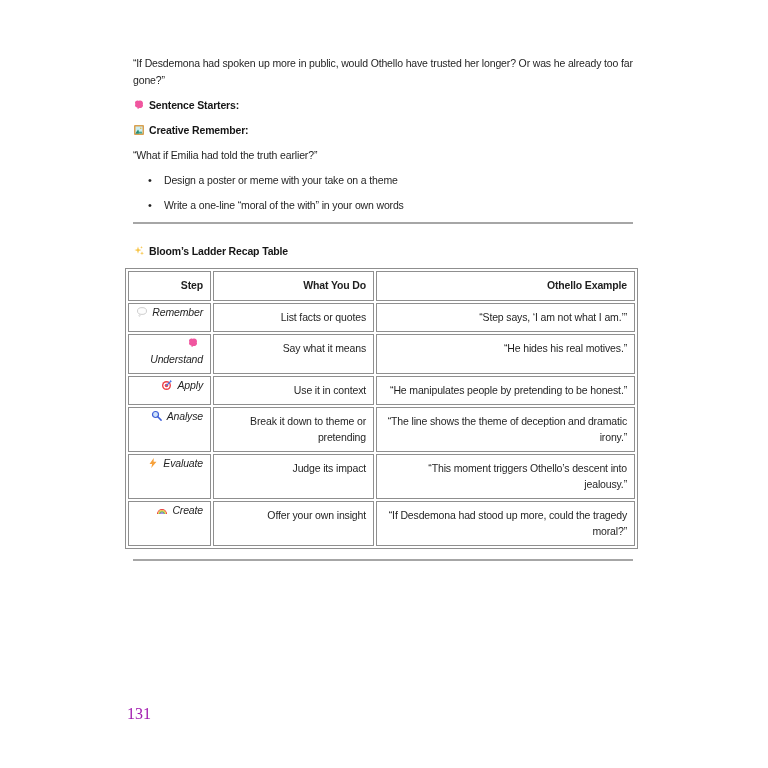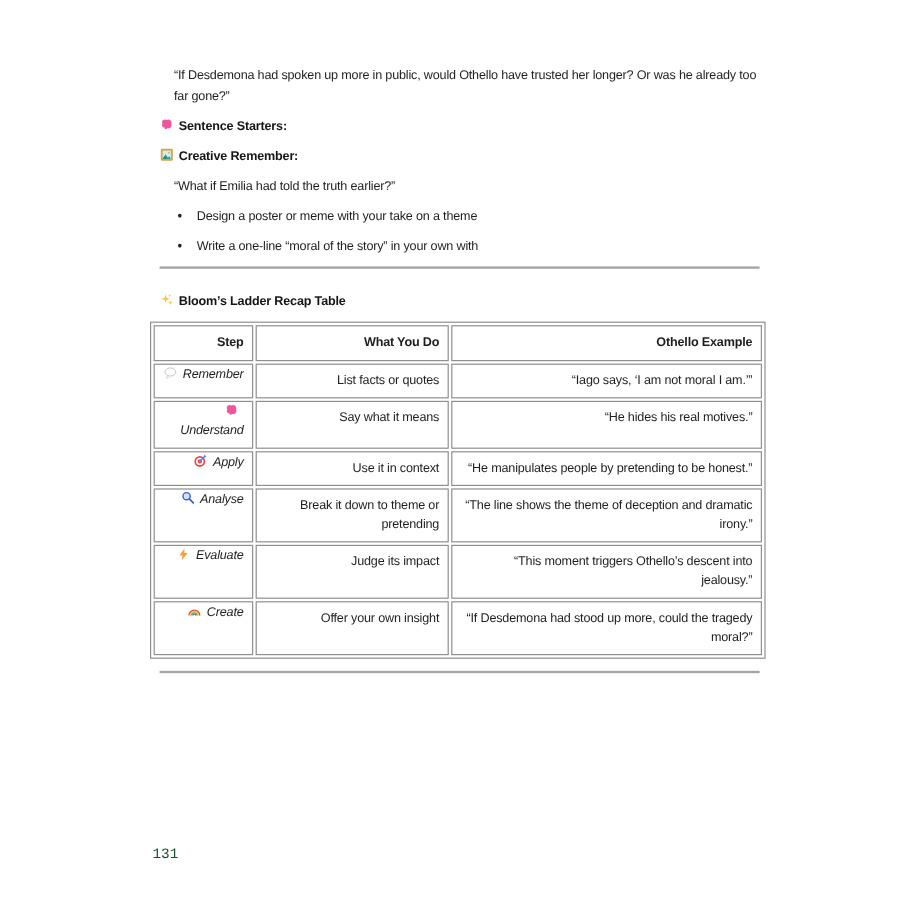--- a/index.html
+++ b/index.html
@@ -15,21 +15,21 @@
   }
   .content {
     position: absolute;
     left: 133px;
     top: 55px;
     width: 500px;
     font-size: 10.5px;
     letter-spacing: -0.15px;
     line-height: 17px;
   }
-  .para { margin: 0 0 8px 12px; }
+  .para { margin: 0 0 8px 0; }
   .heading { margin: 8px 0 8px 0; font-weight: bold; color: #161616; }
   .heading .hd-label { font-weight: bold; text-align: center; }
   ul.bullets { list-style: none; margin: 0; padding: 0 0 0 15px; }
   ul.bullets li {
     position: relative;
     padding-left: 16px;
     margin: 0 0 8px 0;
   }
   ul.bullets li::before {
     content: "\2022";
@@ -70,23 +70,23 @@
   }
   table.recap th { font-weight: bold; height: 30px; }
   table.recap td.step-cell { padding-top: 0; font-style: italic; }
   col.c-step { width: 83px; }
   col.c-what { width: 161px; }
   col.c-example { width: 259px; }
   .footer-num {
     position: absolute;
     left: 127px;
     top: 705px;
-    font-family: Liberation Mono, monospace;
-    font-size: 12px;
-    color: #14532d;
+    font-family: Liberation Serif, serif;
+    font-size: 16px;
+    color: #a21caf;
   }
 </style>
 </head>
 <body>
 
 <div class="page">
   <div class="content">
 
     <p class="para">“If Desdemona had spoken up more in public, would Othello have trusted her longer? Or was he already too far gone?”</p>
 
@@ -105,21 +105,21 @@
             <path d="M5 19l5-8 4 6 2-3 3 5z" fill="#3aa188"></path>
             <path d="M5 19l4-6 3 6z" fill="#2b8a74"></path>
           </svg></span><span class="hd-label">Creative Remember:</span>
     </p>
 
 
     <p class="para">“What if Emilia had told the truth earlier?”</p>
 
     <ul class="bullets">
       <li><span>Design a poster or meme with your take on a theme</span></li>
-      <li><span>Write a one-line “moral of the story” in your own with</span></li>
+      <li><span>Write a one-line “moral of the with” in your own words</span></li>
     </ul>
 
     <hr class="rule">
 
     <p class="heading">
       <span class="icon"><svg viewBox="0 0 24 24" width="12" height="12">
             <path d="M10 3l1.7 5.4L17 10.2l-5.3 1.8L10 17.5l-1.7-5.5L3 10.2l5.3-1.8z" fill="#f8c64b"></path>
             <path d="M18 12.5l1 2.9 2.9 1-2.9 1-1 2.9-1-2.9-2.9-1 2.9-1z" fill="#f8c64b"></path>
             <path d="M17 2l.7 2 2 .7-2 .7-.7 2-.7-2-2-.7 2-.7z" fill="#f8c64b"></path>
           </svg></span><span class="hd-label">Bloom’s Ladder Recap Table</span>
@@ -138,21 +138,21 @@
           <th>Othello Example</th>
         </tr>
       </thead>
       <tbody>
         <tr>
           <td class="step-cell"><span class="icon"><svg viewBox="0 0 24 24" width="12" height="12">
                   <ellipse cx="12" cy="10" rx="9" ry="6.8" fill="#fdfdfd" stroke="#c3c3c3" stroke-width="1.6"></ellipse>
                   <circle cx="7" cy="19.2" r="1.5" fill="#fdfdfd" stroke="#c3c3c3" stroke-width="1"></circle>
                 </svg></span><span>Remember</span></td>
           <td>List facts or quotes</td>
-          <td>“Iago says, ‘I am not moral I am.’”</td>
+          <td>“Step says, ‘I am not what I am.’”</td>
         </tr>
         <tr>
           <td class="step-cell"><span class="icon"><svg viewBox="0 0 24 24" width="12" height="12">
                   <path d="M9 3C6.2 3 4 5 4 7.4c0 .9.3 1.8.9 2.5C4.3 10.6 4 11.5 4 12.5 4 15 6 17 8.5 17c.2 0 .4 0 .6-.1-.1.4-.4 1-.9 1.6 1.7 1.4 3.7.9 4.4-.7.4.1.9.2 1.4.2 3.3 0 6-2.2 6-5.2 0-.8-.2-1.6-.6-2.3.4-.7.6-1.4.6-2.2C20 5.5 17.5 3 14.4 3c-1 0-2 .3-2.8.8C10.9 3.3 10 3 9 3z" fill="#f0569f"></path>
                 </svg></span><span>Understand</span></td>
           <td>Say what it means</td>
           <td>“He hides his real motives.”</td>
         </tr>
         <tr>
           <td class="step-cell"><span class="icon"><svg viewBox="0 0 24 24" width="12" height="12">

